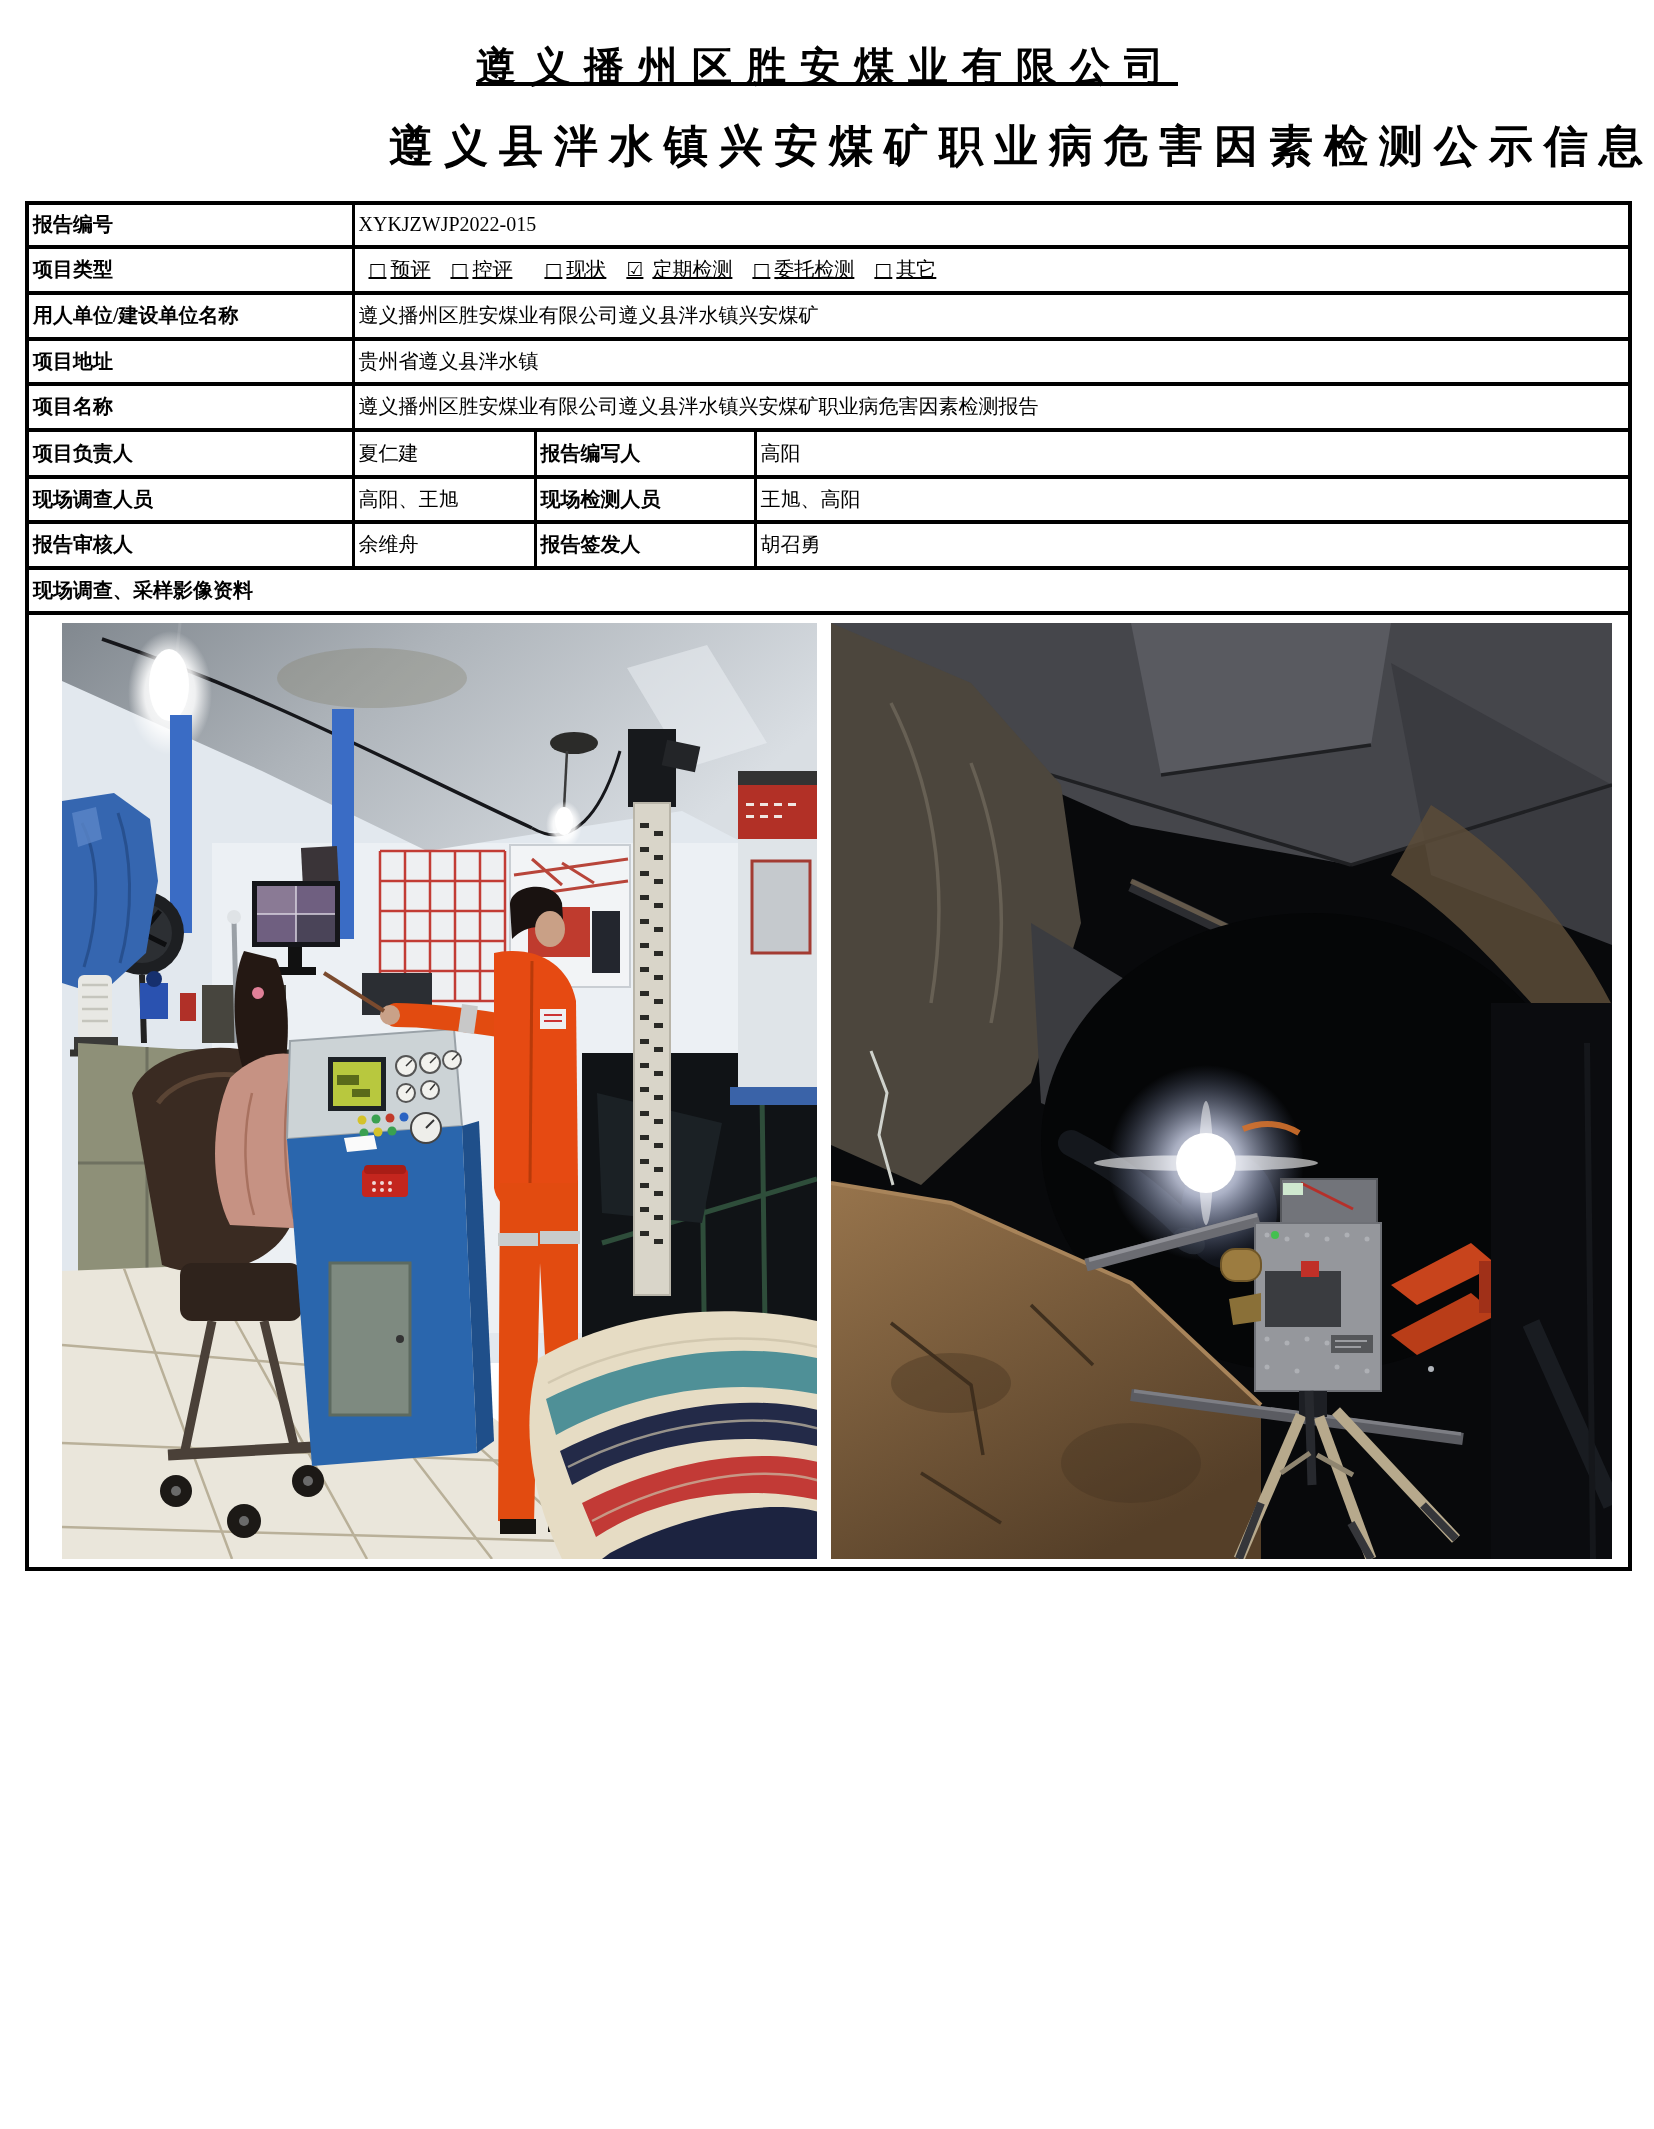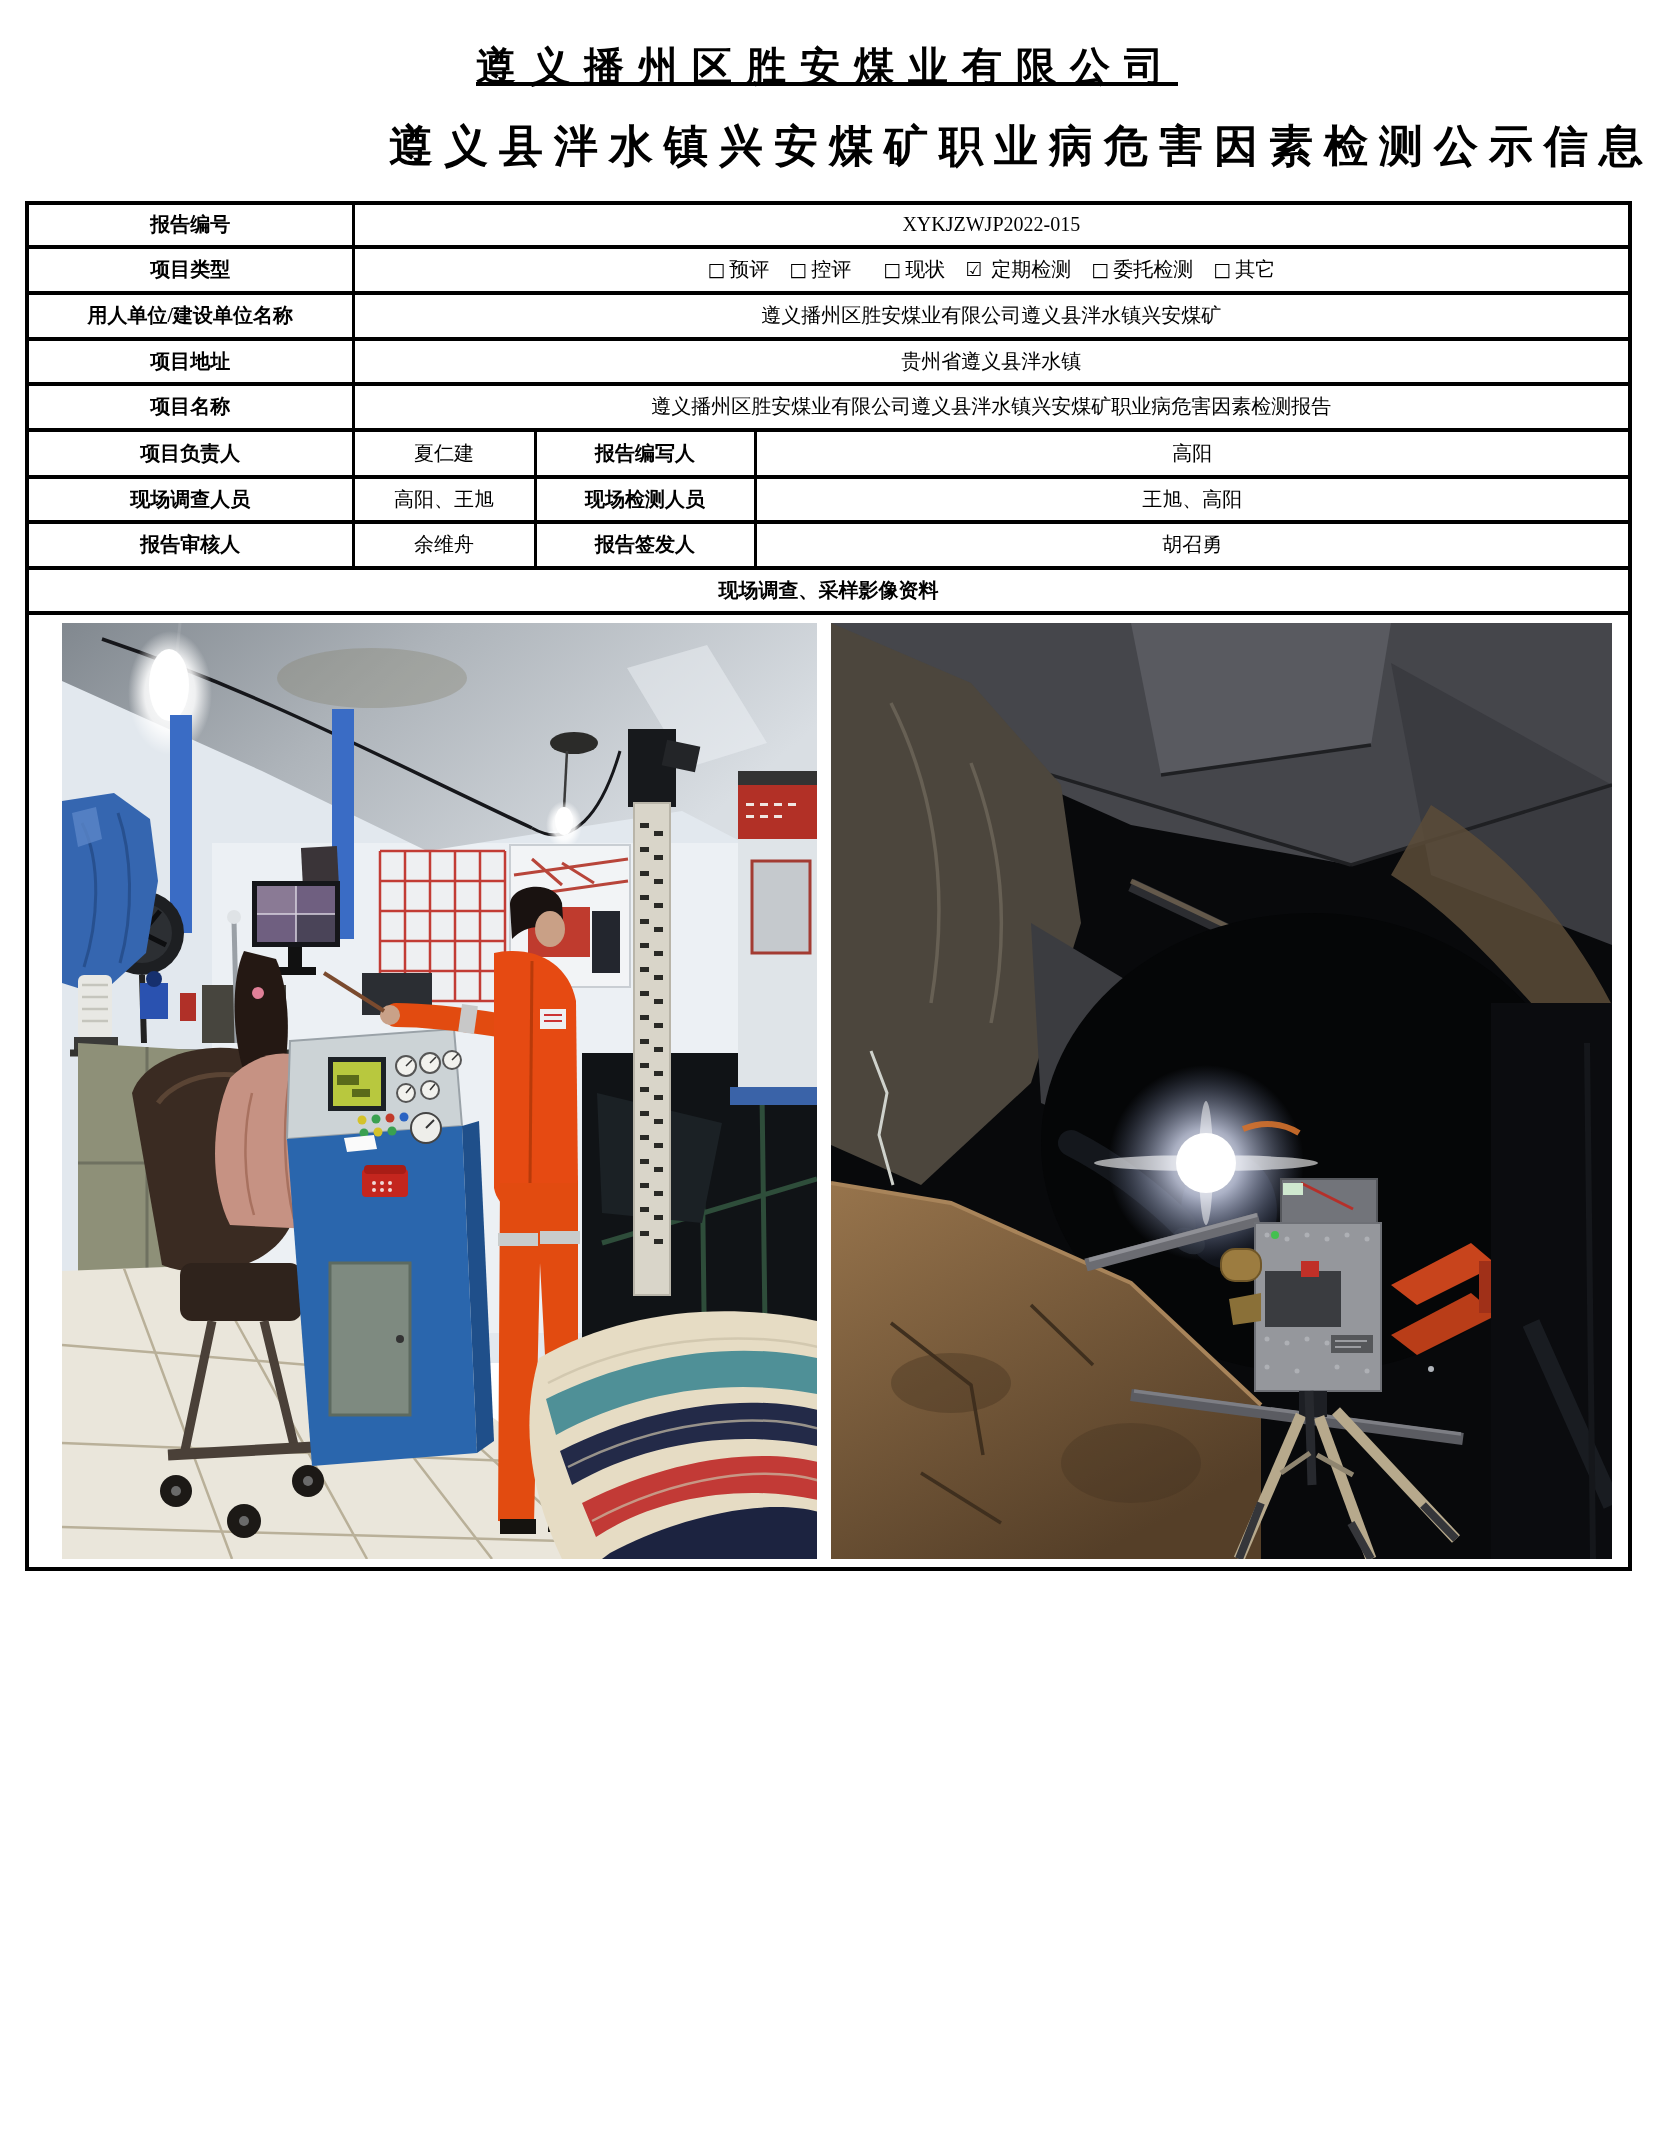--- a/index.html
+++ b/index.html
@@ -5,26 +5,26 @@
   html,body{margin:0;padding:0;background:#ffffff;}
   body{width:1654px;height:2129px;overflow:hidden;position:relative;
        font-family:"Liberation Serif","DejaVu Serif",serif;color:#000;}
   .title1{margin:44px 0 0;text-align:center;font-size:40px;font-weight:bold;
           letter-spacing:14px;line-height:1.15;text-decoration:underline;}
   .title2{margin:32px 0 0;text-align:right;font-size:44px;font-weight:bold;
           letter-spacing:11px;line-height:1.15;}
   table.info{border-collapse:collapse;table-layout:fixed;width:1603px;
              margin:28px 0 0 25px;border:4px solid #000;}
   td{border:3px solid #000;border-top-width:4px;border-bottom-width:4px;
-     text-align:center;vertical-align:middle;padding:0 4px;font-size:20px;
+     text-align:left;vertical-align:middle;padding:0 4px;font-size:20px;
      overflow:hidden;}
   td.lbl{font-weight:bold;}
   td.val{font-weight:normal;}
   .two-line{line-height:1.7;font-weight:bold;}
-  .opts{white-space:nowrap;}
+  .opts{white-space:nowrap;text-decoration:underline;}
   .opt{margin:0 10px;}
   .opt:nth-child(3){margin-left:22px;}
   .opt .box{font-family:"DejaVu Sans",sans-serif;font-size:19px;margin-right:4px;}
   .opt.checked .box{margin-right:9px;}
   td.media-hdr{font-weight:bold;}
   td.photo-cell{padding:8px 13px 8px 33px;}
   .photos{display:flex;gap:14px;align-items:flex-start;}
   .photos svg{display:block;}
 </style>
 </head>

